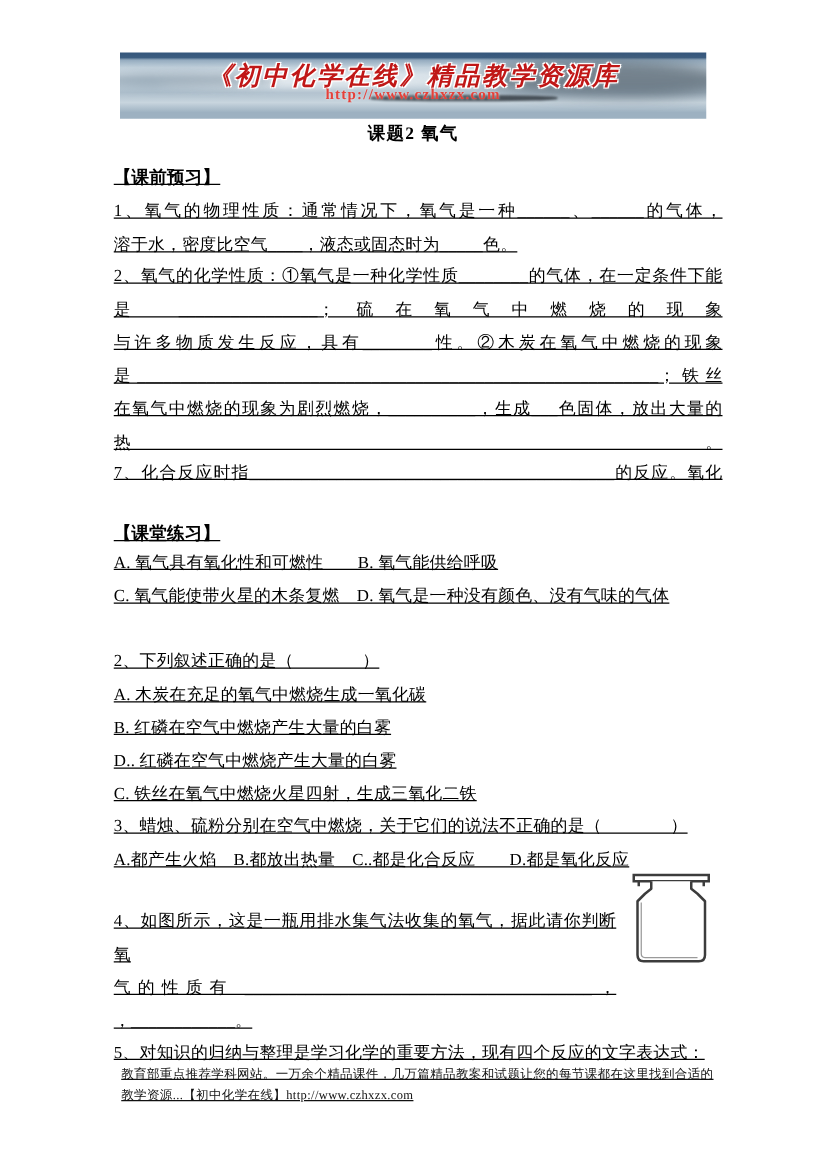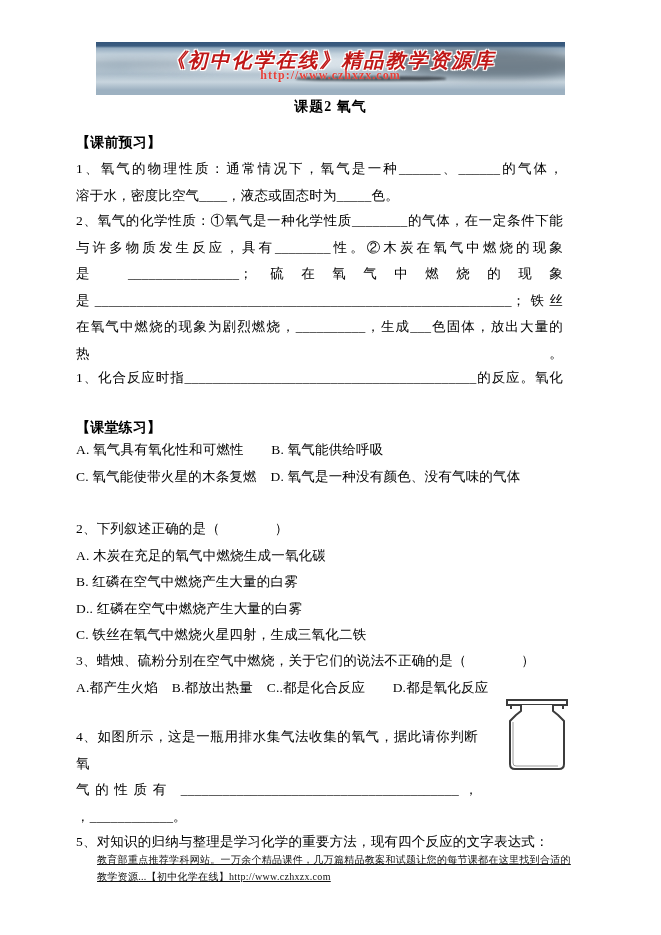--- a/index.html
+++ b/index.html
@@ -27,21 +27,21 @@
     position:absolute;left:0;top:26px;width:100%;text-align:center;
     font-size:12px;font-weight:bold;letter-spacing:1px;
     text-shadow:0 0 2px rgba(255,255,255,.7);
   }
   
   .page-title{
     position:absolute;left:0;top:98px;width:100%;text-align:center;
     font-size:14px;font-weight:bold;letter-spacing:1px;
   }
   
-  .blk{position:absolute;left:76px;width:487px;font-size:13.5px;line-height:26.6px;letter-spacing:.2px;}
+  .blk{position:absolute;left:91px;width:487px;font-size:13.5px;line-height:26.6px;letter-spacing:.2px;text-decoration:underline;}
   .blk .ln{min-height:26.6px;}
   .hdr{font-weight:bold;font-size:14px;}
   .j{text-align:justify;text-align-last:justify;}
   .narrow{width:402px;}
   
   .figure{position:absolute;left:502px;top:696px;width:70px;height:82px;}
   
   .footer{position:absolute;left:97px;top:851px;width:478px;font-size:10px;line-height:17px;letter-spacing:.3px;color:#111;text-decoration:underline;}
 </style>
 </head>
@@ -62,28 +62,28 @@
   <div class="ln hdr">【课前预习】</div>
 </div>
 
 <div class="blk" style="top:156px">
   <div class="ln j">1、氧气的物理性质：通常情况下，氧气是一种______、______的气体，</div>
   <div class="ln">溶于水，密度比空气____，液态或固态时为_____色。</div>
 </div>
 
 <div class="blk" style="top:208px">
   <div class="ln j">2、氧气的化学性质：①氧气是一种化学性质________的气体，在一定条件下能</div>
+  <div class="ln j">是 ________________；硫在氧气中燃烧的现象</div>
   <div class="ln j">与许多物质发生反应，具有________性。②木炭在氧气中燃烧的现象</div>
-  <div class="ln j">是 ________________；硫在氧气中燃烧的现象</div>
   <div class="ln j">是____________________________________________________________；铁丝</div>
   <div class="ln j">在氧气中燃烧的现象为剧烈燃烧，__________，生成___色固体，放出大量的热。</div>
 </div>
 
 <div class="blk" style="top:365px">
-  <div class="ln j">1、化合反应时指__________________________________________的反应。氧化</div>
+  <div class="ln j">7、化合反应时指__________________________________________的反应。氧化</div>
 </div>
 
 <div class="blk" style="top:415px">
   <div class="ln hdr">【课堂练习】</div>
 </div>
 
 <div class="blk" style="top:437px">
   <div class="ln">A. 氧气具有氧化性和可燃性　　B. 氧气能供给呼吸</div>
   <div class="ln">C. 氧气能使带火星的木条复燃　D. 氧气是一种没有颜色、没有气味的气体</div>
 </div>

